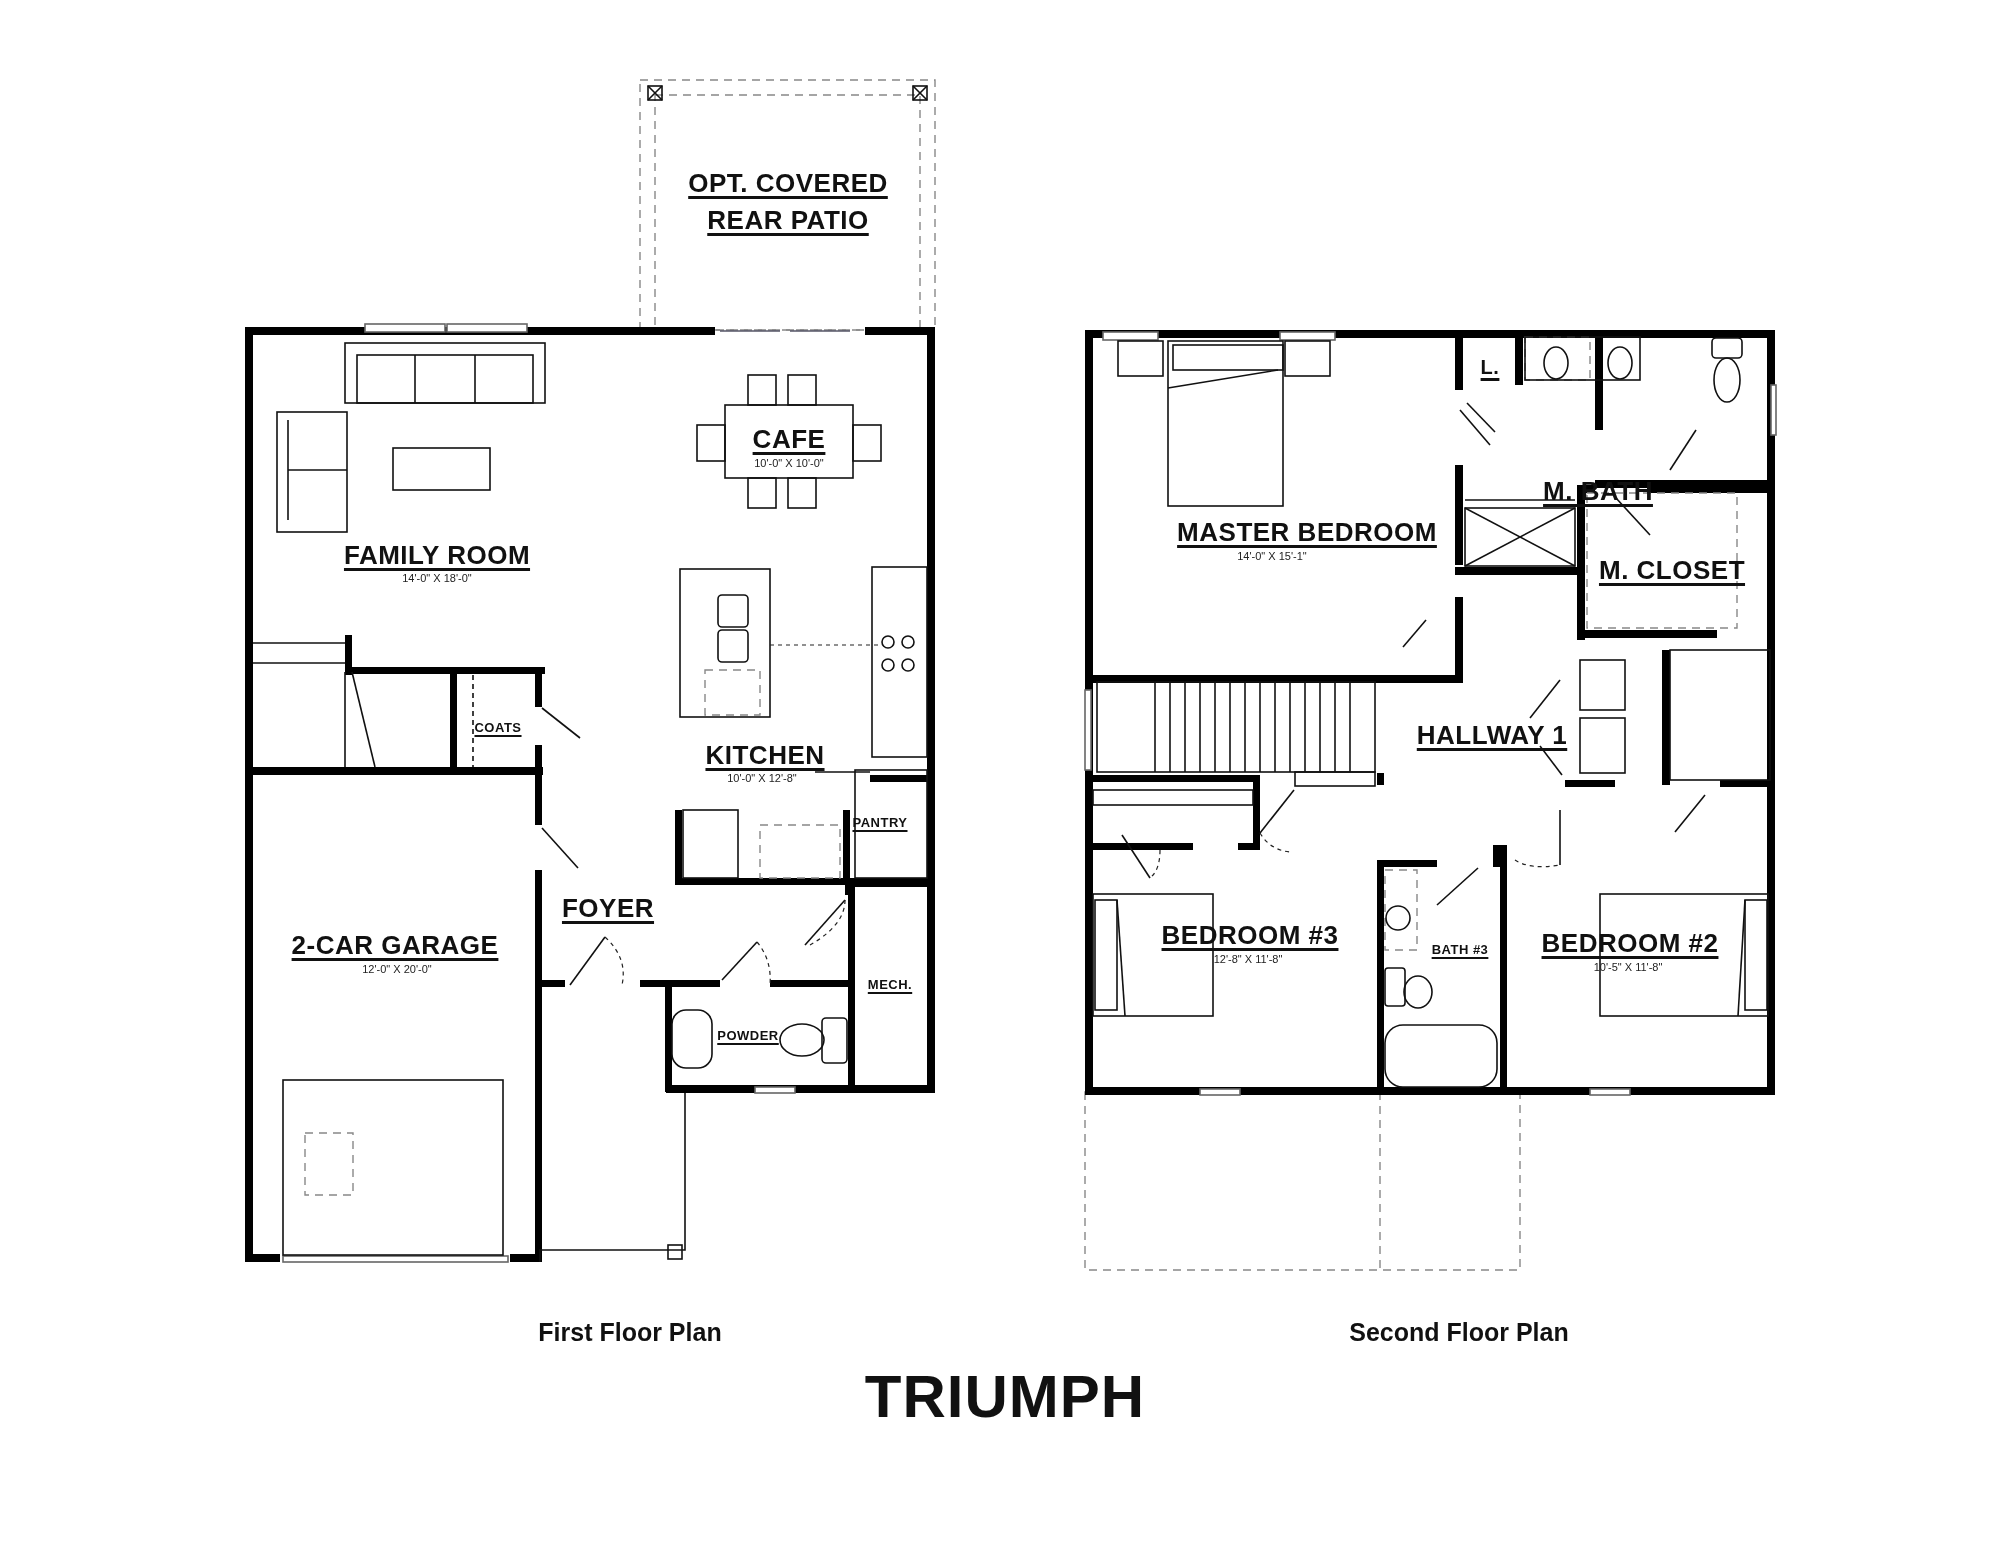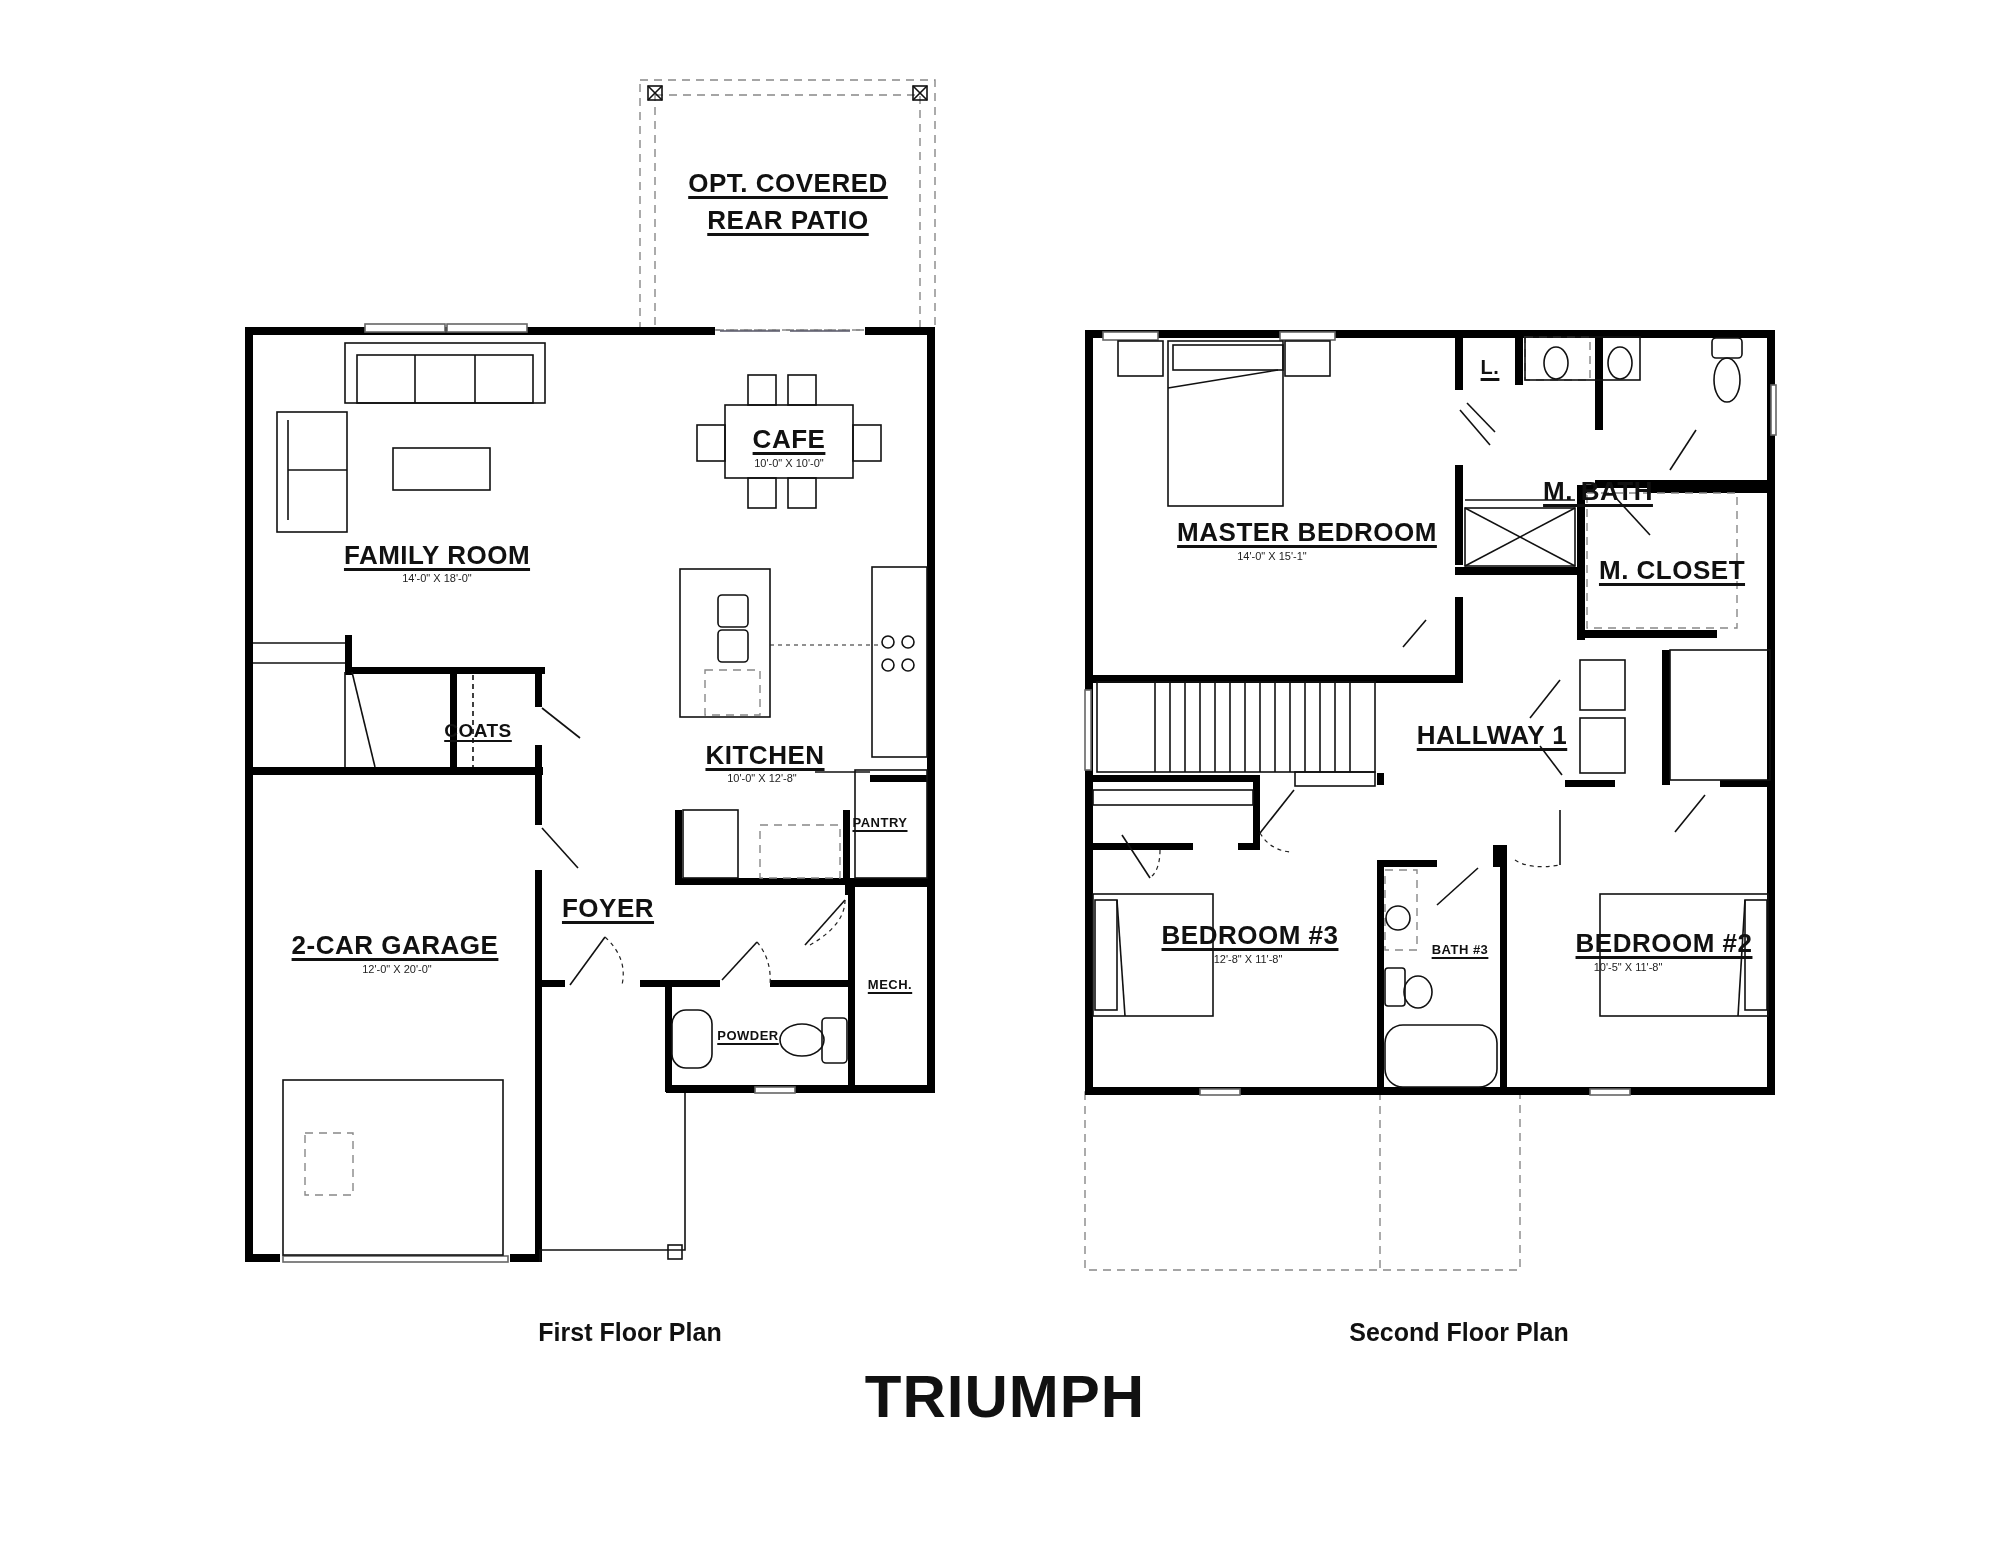--- a/index.html
+++ b/index.html
@@ -281,21 +281,21 @@
 
 <div class="lbl big" style="left:789px;top:424px;">CAFE</div>
 <div class="dim" style="left:789px;top:457px;">10'-0" X 10'-0"</div>
 
 <div class="lbl big" style="left:437px;top:540px;">FAMILY ROOM</div>
 <div class="dim" style="left:437px;top:572px;">14'-0" X 18'-0"</div>
 
 <div class="lbl big" style="left:765px;top:740px;">KITCHEN</div>
 <div class="dim" style="left:762px;top:772px;">10'-0" X 12'-8"</div>
 
-<div class="lbl sm" style="left:478px;top:720px;font-size:19px;">COATS</div>
+<div class="lbl sm" style="left:498px;top:720px;font-size:13px;">COATS</div>
 <div class="lbl sm" style="left:880px;top:815px;font-size:13px;">PANTRY</div>
 
 <div class="lbl big" style="left:608px;top:893px;">FOYER</div>
 
 <div class="lbl big" style="left:395px;top:930px;">2-CAR GARAGE</div>
 <div class="dim" style="left:397px;top:963px;">12'-0" X 20'-0"</div>
 
 <div class="lbl sm" style="left:748px;top:1028px;font-size:13px;">POWDER</div>
 <div class="lbl sm" style="left:890px;top:977px;font-size:13px;">MECH.</div>
 
@@ -306,18 +306,18 @@
 <div class="lbl big" style="left:1598px;top:428px;margin-top:48px;">M. BATH</div>
 <div class="lbl big" style="left:1672px;top:555px;">M. CLOSET</div>
 
 <div class="lbl big" style="left:1492px;top:720px;">HALLWAY 1</div>
 
 <div class="lbl big" style="left:1250px;top:920px;text-align:right;">BEDROOM #3</div>
 <div class="dim" style="left:1248px;top:953px;">12'-8" X 11'-8"</div>
 
 <div class="lbl sm" style="left:1460px;top:942px;font-size:13px;">BATH #3</div>
 
-<div class="lbl big" style="left:1630px;top:928px;margin-left:34px;">BEDROOM #2</div>
+<div class="lbl big" style="left:1630px;top:928px;">BEDROOM #2</div>
 <div class="dim" style="left:1628px;top:961px;">10'-5" X 11'-8"</div>
 
 <div class="cap" style="left:582px;top:1318px;">First Floor Plan</div>
 <div class="cap" style="left:1411px;top:1318px;">Second Floor Plan</div>
 <div class="title" style="left:1005px;top:1362px;">TRIUMPH</div>
 
 </body></html>

